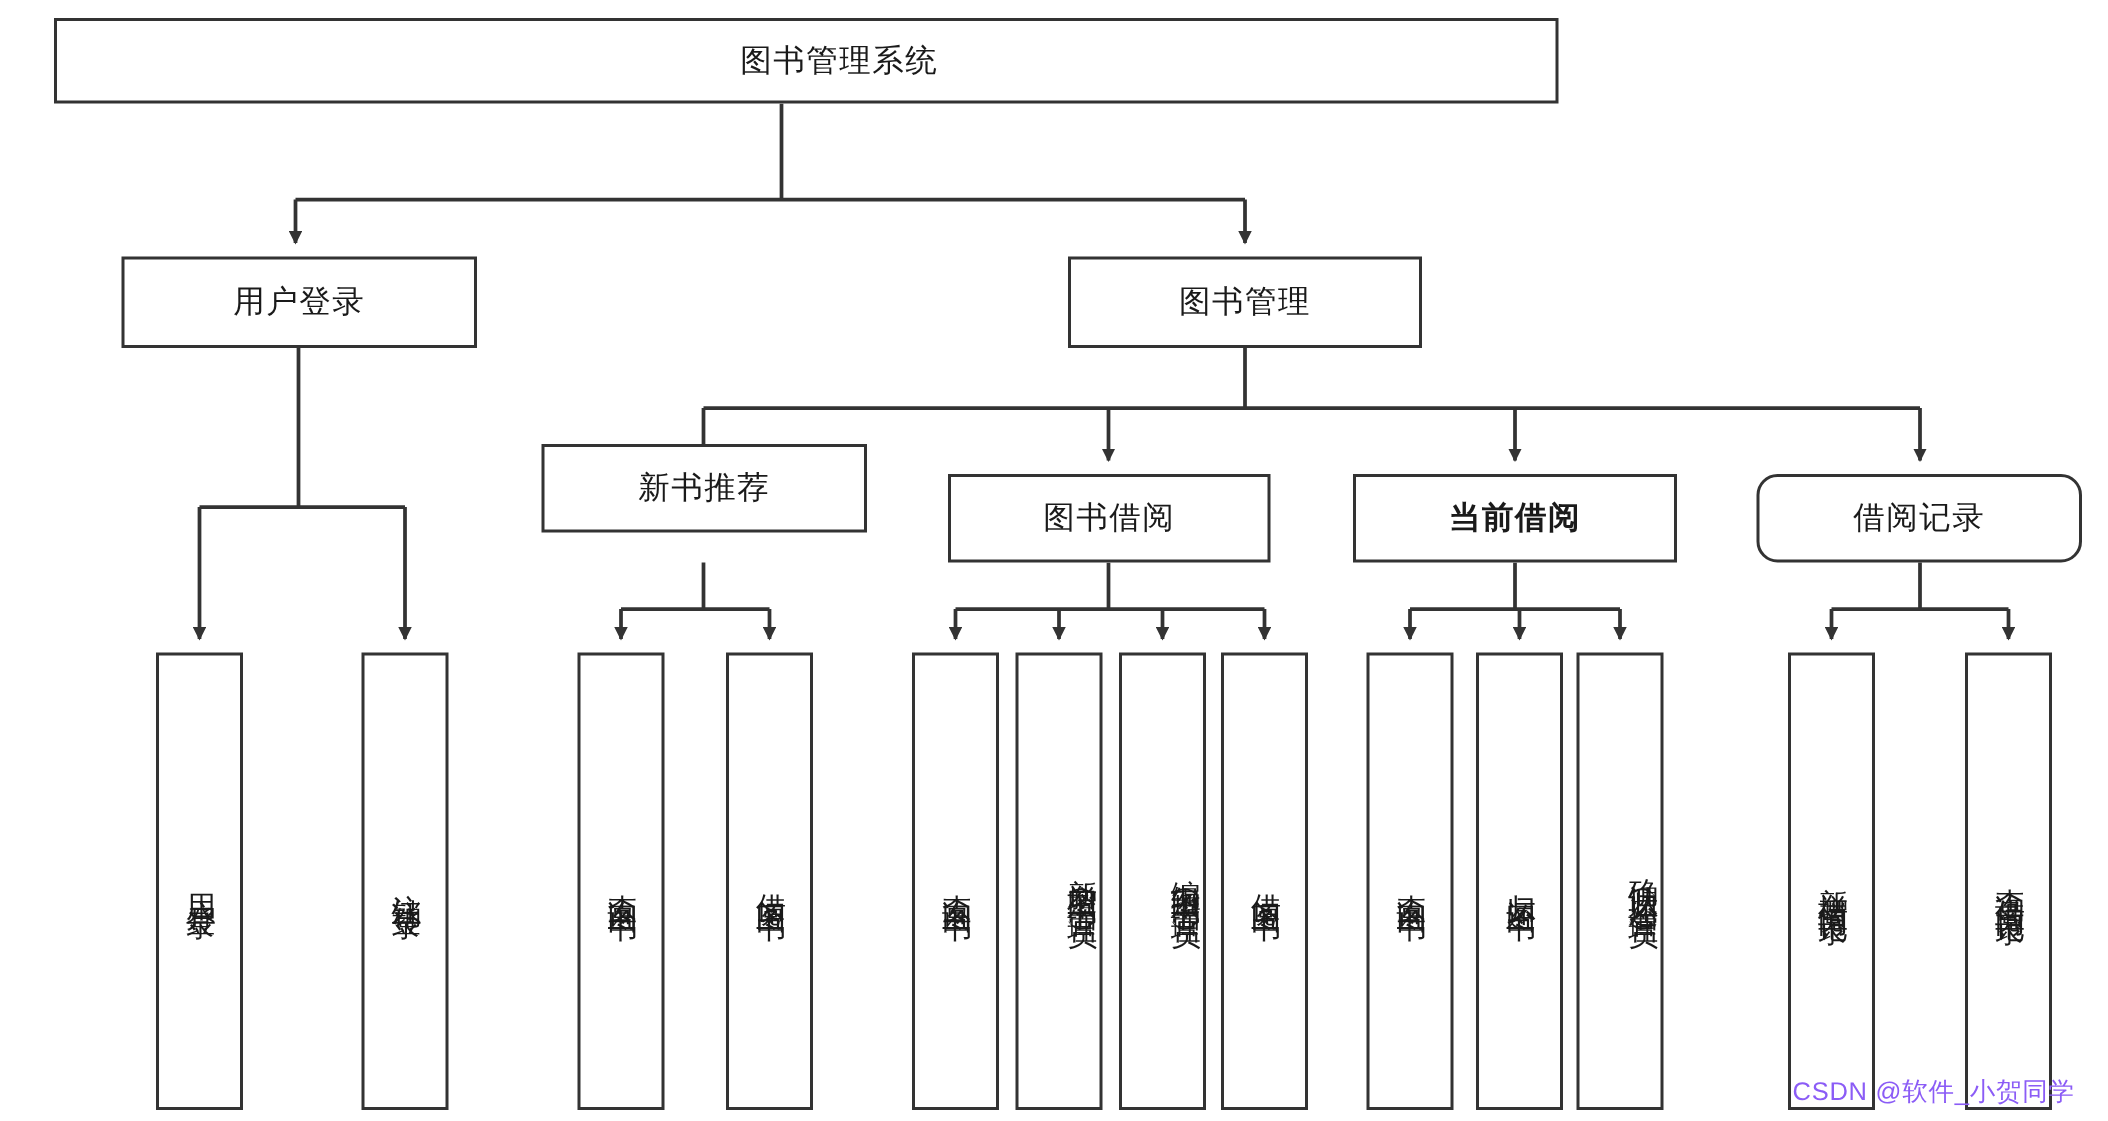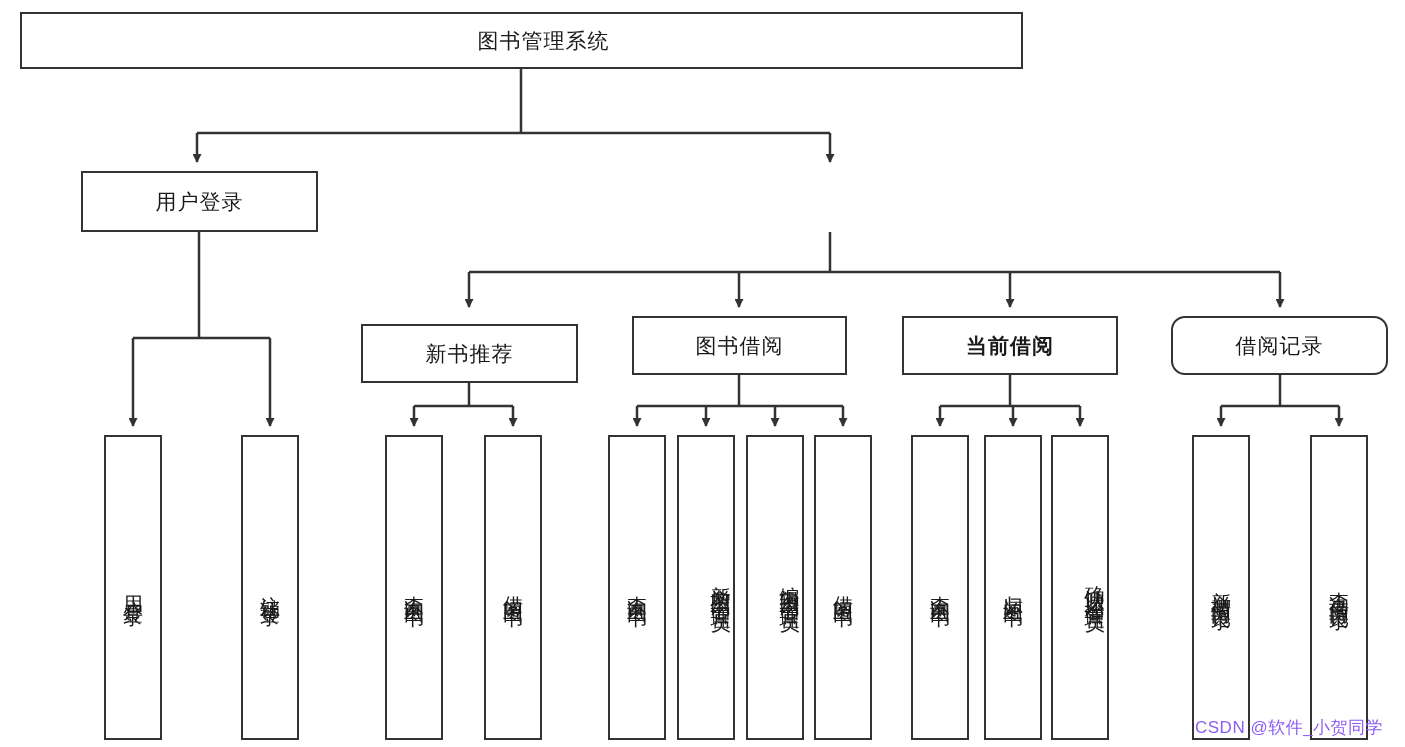--- a/index.html
+++ b/index.html
@@ -113,25 +113,26 @@
       <path d="M1013,406 L1013,426" marker-end="url(#arrowhead)"></path>
       <path d="M1080,406 L1080,426" marker-end="url(#arrowhead)"></path>
 
       <path d="M1280,375 L1280,406"></path>
       <path d="M1221,406 L1339,406"></path>
       <path d="M1221,406 L1221,426" marker-end="url(#arrowhead)"></path>
       <path d="M1339,406 L1339,426" marker-end="url(#arrowhead)"></path>
     </g>
   </svg>
 
-  <div class="node horizontal" id="node-root" style="left: 20px; top: 12px; width: 1003px; height: 57px; padding-left: 44px;">图书管理系统</div>
+  <div class="node horizontal" id="node-root" style="left: 36px; top: 12px; width: 1003px; height: 57px; padding-left: 44px;">图书管理系统</div>
 
   <div class="node horizontal" id="node-l2-0" style="left: 81px; top: 171px; width: 237px; height: 61px;">用户登录</div>
+  <div class="node horizontal" id="node-l2-1" style="left: 712px; top: 171px; width: 236px; height: 61px;">图书管理</div>
 
-  <div class="node horizontal" id="node-l3-0" style="left: 361px; top: 324px; width: 217px; height: 59px;">新书推荐</div>
+  <div class="node horizontal" id="node-l3-0" style="left: 361px; top: 296px; width: 217px; height: 59px;">新书推荐</div>
   <div class="node horizontal" id="node-l3-1" style="left: 632px; top: 316px; width: 215px; height: 59px;">图书借阅</div>
   <div class="node horizontal" id="node-l3-2" style="left: 902px; top: 316px; width: 216px; height: 59px; font-weight: bold;">当前借阅</div>
   <div class="node horizontal" id="node-l3-3" style="left: 1171px; top: 316px; width: 217px; height: 59px; border-radius: 14px;">借阅记录</div>
 
   <div class="node vertical v-center" id="node-leaf-0" style="left: 104px; top: 435px; width: 58px; height: 305px;">用户登录</div>
   <div class="node vertical v-center" id="node-leaf-1" style="left: 241px; top: 435px; width: 58px; height: 305px;">注销登录</div>
   <div class="node vertical v-center" id="node-leaf-2" style="left: 385px; top: 435px; width: 58px; height: 305px;">查询图书</div>
   <div class="node vertical v-center" id="node-leaf-3" style="left: 484px; top: 435px; width: 58px; height: 305px;">借阅图书</div>
   <div class="node vertical v-center" id="node-leaf-4" style="left: 608px; top: 435px; width: 58px; height: 305px;">查询图书</div>
   <div class="node vertical v-top" id="node-leaf-5" style="left: 677px; top: 435px; width: 58px; height: 305px;">新增图书（管理员）</div>

